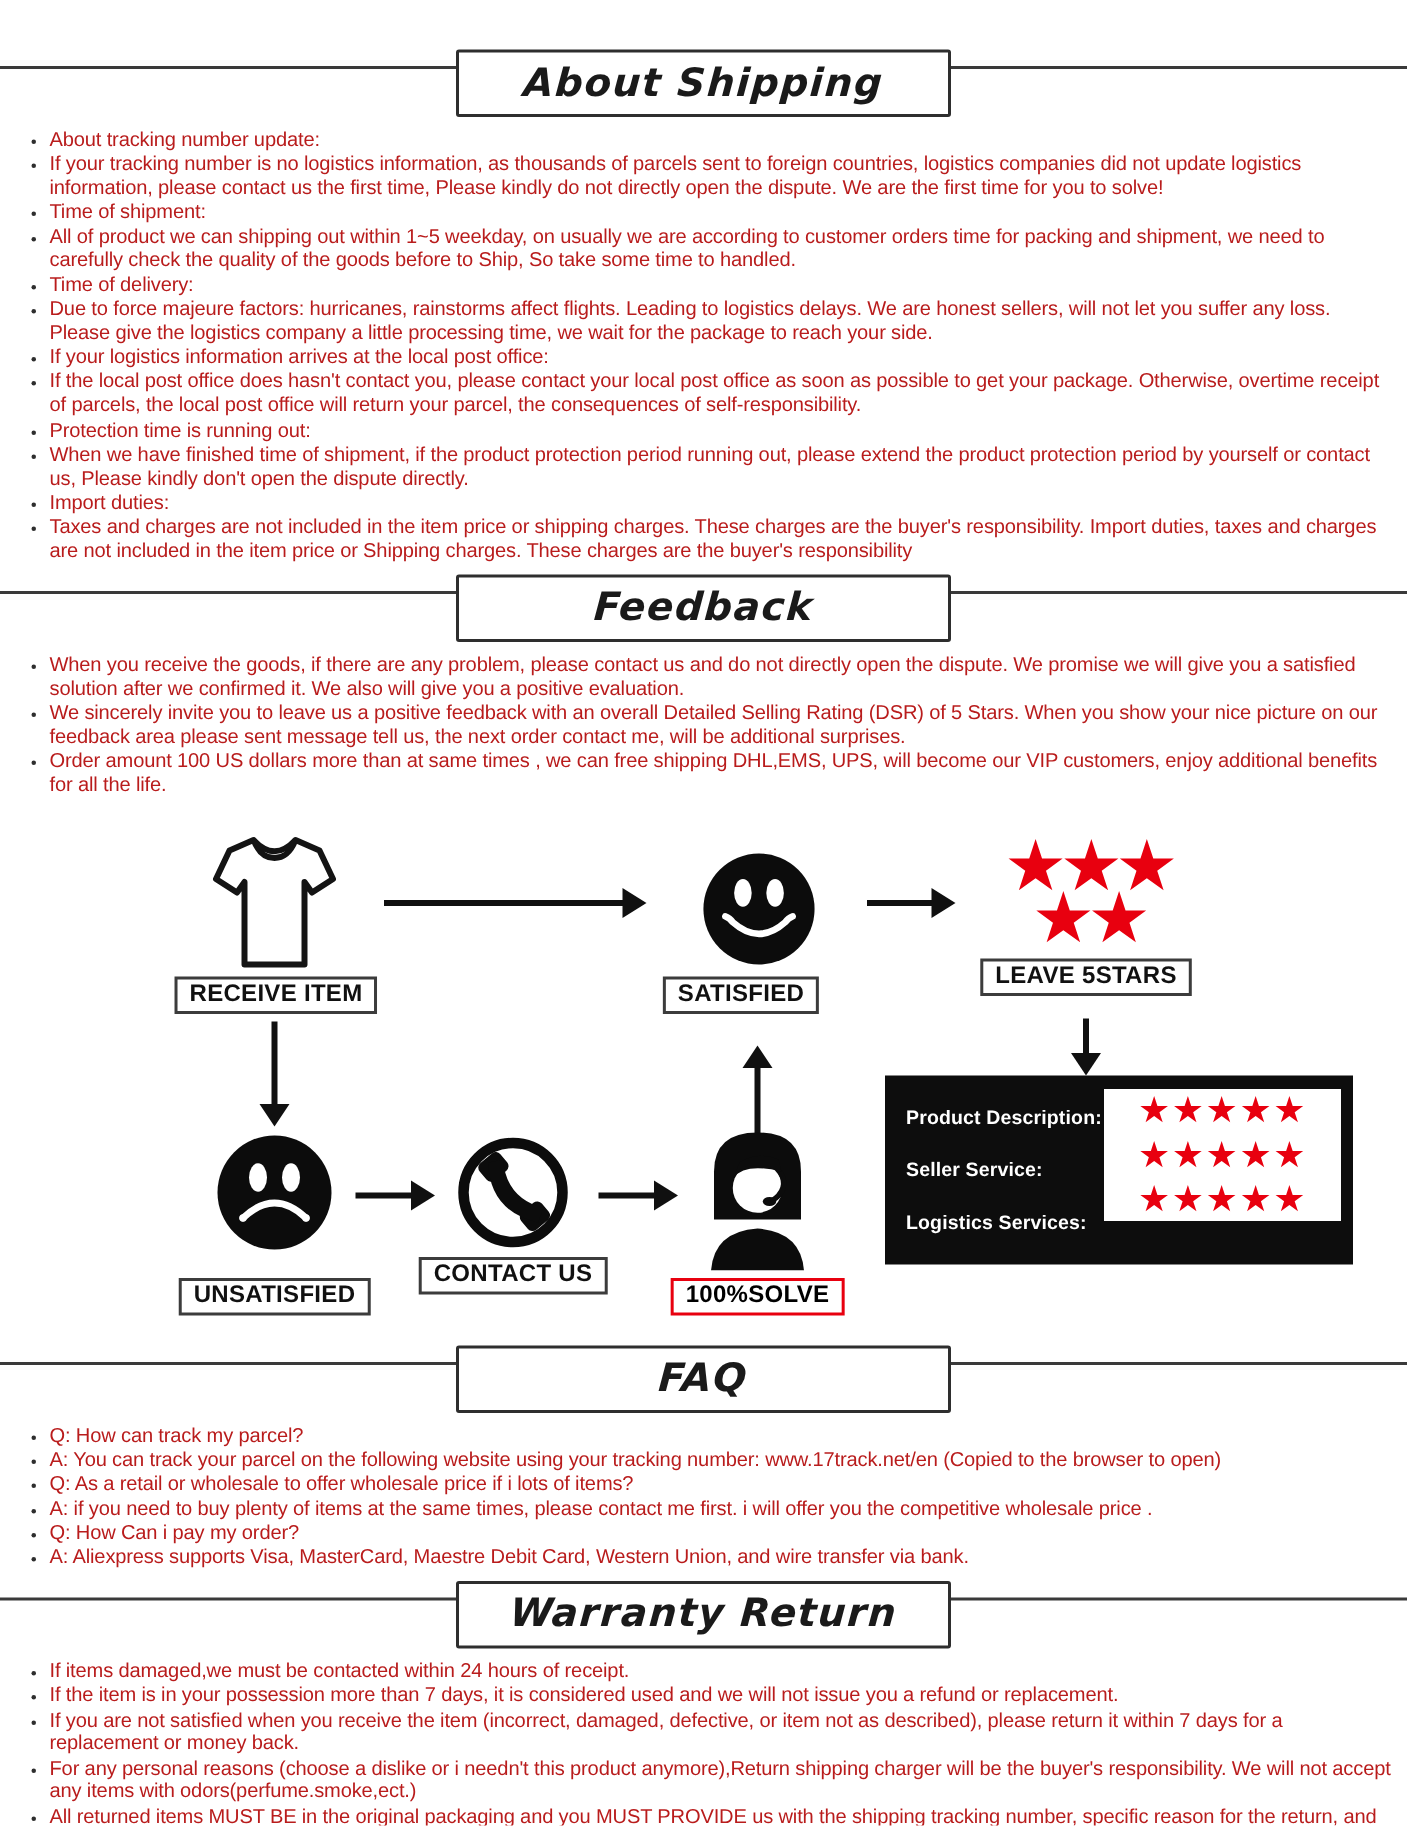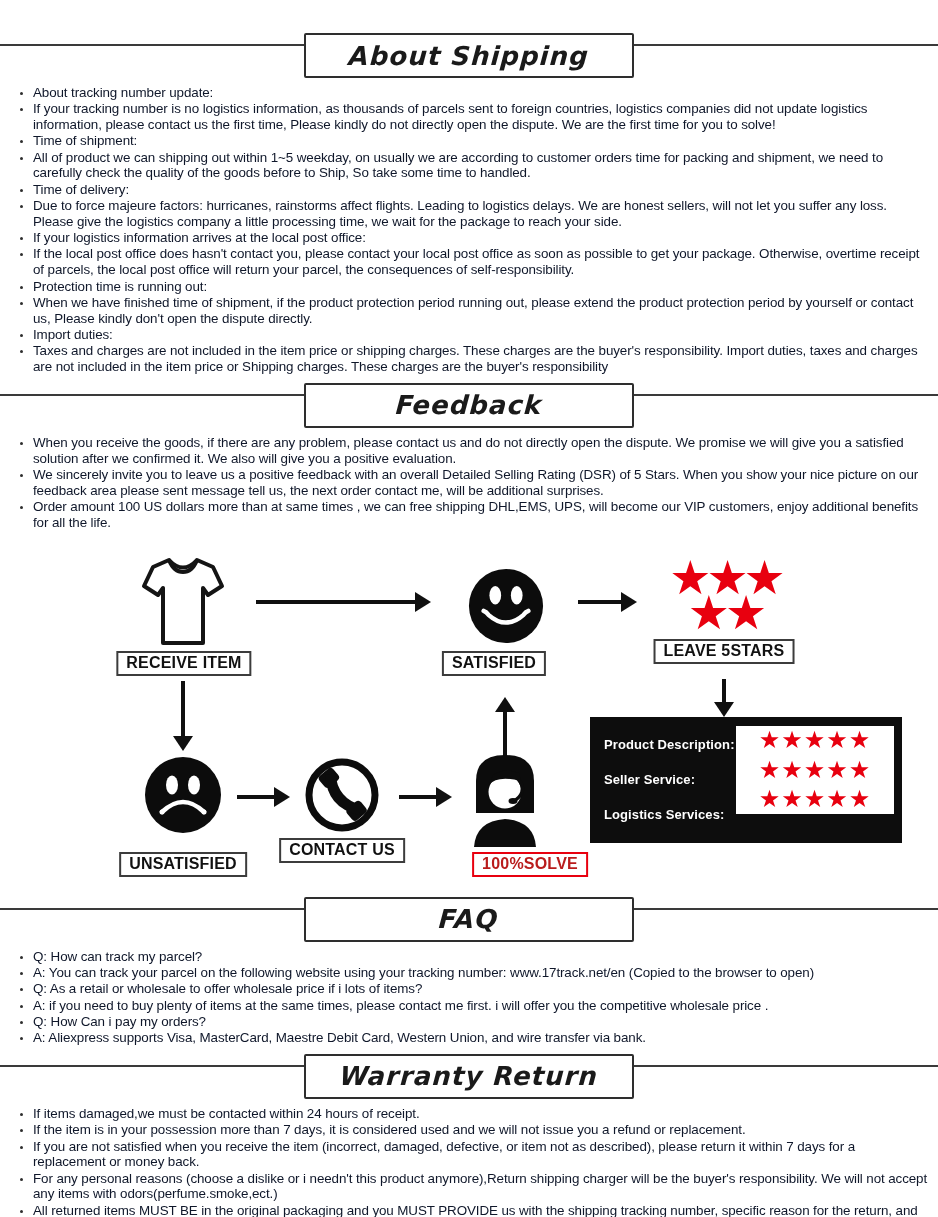--- a/index.html
+++ b/index.html
@@ -20,31 +20,31 @@
     display:flex; align-items:center; justify-content:center;
   }
   .banner .title {
     font-family:"DejaVu Sans", sans-serif; font-style:italic; font-weight:700;
     font-size:26px; color:#1a1a1a; letter-spacing:1px; transform:skewX(-4deg);
   }
   
   ul.bullets { list-style:disc; margin:7px 0 8px 0; padding-left:33px; }
   ul.bullets li {
     font-size:13.4px; line-height:15.8px; letter-spacing:-0.1px;
-    margin-bottom:0.5px; padding-right:8px; color:#0f172a;
+    margin-bottom:0.5px; padding-right:8px; color:#b91c1c;
   }
   ul.bullets li::marker { font-size:10px; color:#2e2e2e; }
   
   .diagram { position:relative; height:358px; width:100%; margin-top:4px; }
   .dlabel {
     position:absolute; transform:translateX(-50%); white-space:nowrap;
     border:2px solid #3c3c3c; background:#fff; color:#111;
     font-weight:700; font-size:16px; letter-spacing:0.2px; padding:1px 8px 2px 8px;
   }
-  .dlabel.red { border-color:#e8000f; color:#b91c1c;margin-left:25px; }
+  .dlabel.red { border-color:#e8000f; color:#000000; }
   .harrow { position:absolute; height:4px; background:#101010; }
   .harrow:after {
     content:""; position:absolute; right:-15px; top:-8px;
     border-left:16px solid #101010; border-top:10px solid transparent; border-bottom:10px solid transparent;
   }
   .varrow { position:absolute; width:4px; background:#101010; }
   .varrow.down:after {
     content:""; position:absolute; bottom:-14px; left:-8px;
     border-top:15px solid #101010; border-left:10px solid transparent; border-right:10px solid transparent;
   }
@@ -197,21 +197,21 @@
   <div class="rule"></div>
   <div class="box">
     <span class="title">FAQ</span>
   </div>
 </div>
 <ul class="bullets">
   <li>Q: How can track my parcel?</li>
   <li>A: You can track your parcel on the following website using your tracking number: www.17track.net/en (Copied to the browser to open)</li>
   <li>Q: As a retail or wholesale to offer wholesale price if i lots of items?</li>
   <li>A: if you need to buy plenty of items at the same times, please contact me first. i will offer you the competitive wholesale price .</li>
-  <li>Q: How Can i pay my orders?</li>
+  <li>Q: How Can i pay my order?</li>
   <li>A: Aliexpress supports Visa, MasterCard, Maestre Debit Card, Western Union, and wire transfer via bank.</li>
 </ul>
 
 <div class="banner">
   <div class="rule"></div>
   <div class="box">
     <span class="title">Warranty Return</span>
   </div>
 </div>
 <ul class="bullets">

